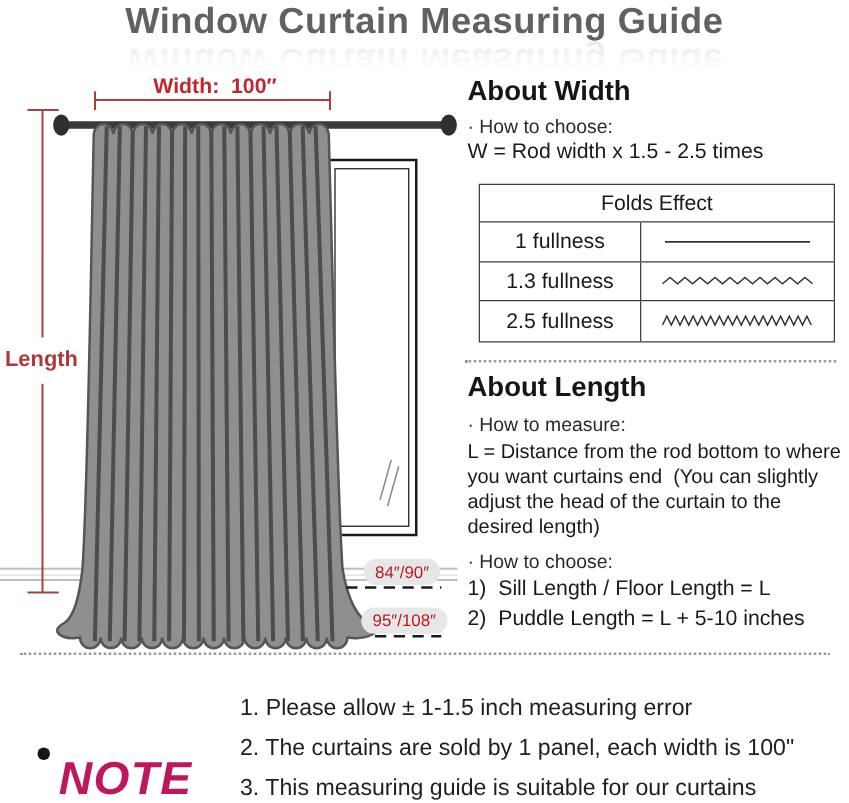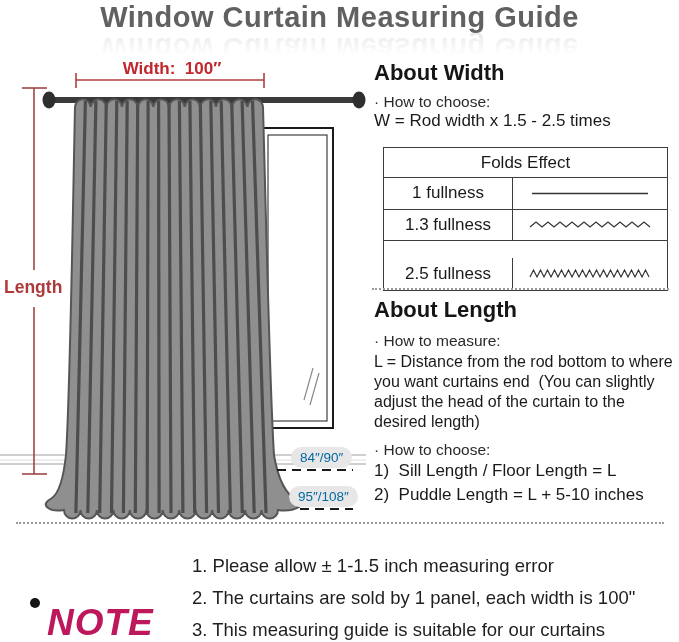--- a/index.html
+++ b/index.html
@@ -14,35 +14,35 @@
            color:#616161; letter-spacing:.5px; }
   .title-reflection { left:0; top:31px; width:100%; text-align:center; font-size:29px; font-weight:600;
            color:#616161; letter-spacing:.5px; transform:scaleY(-1); opacity:.22; }
   .title-fade { left:0; top:31px; width:100%; height:30px;
            background:linear-gradient(to bottom, rgba(255,255,255,.35), #fff 80%); }
 
   
   .width-label { left:112px; top:59px; width:120px; text-align:center; font-size:17px; font-weight:600;
            color:#c1272d; white-space:pre; }
   .length-label { left:4px; top:277px; font-size:17.5px; font-weight:600; color:#ad3a3a; }
-  .pill { background:#e7e7e7; color:#0369a1; font-size:13.5px; height:21px; line-height:21px;
+  .pill { background:#e7e7e7; color:#b91c1c; font-size:13.5px; height:21px; line-height:21px;
            padding:0 9px; border-radius:11px; white-space:pre; }
   .pill-floor { left:291px; top:447px; }
   .pill-puddle { left:289px; top:486px;text-align:center; }
 
   
   .section-heading { font-size:22px; font-weight:700; color:#151515; }
   .hw { left:374px; font-size:15.5px; color:#2a2a2a; }
   .formula { left:374px; top:111px; font-size:17px; color:#1a1a1a; }
 
   .folds-table { left:383px; top:147px; width:285px; border:1.5px solid #3d3d3d; background:#fff; }
   .ft-header { height:30px; display:flex; align-items:center; justify-content:center;
            font-size:17px; color:#1a1a1a; border-bottom:1px solid #3d3d3d; }
   .ft-row { display:flex; height:31.5px; border-bottom:1px solid #3d3d3d; }
-  .ft-row:last-child { border-bottom:none;margin-top:17px; }
+  .ft-row:last-child { border-bottom:none; }
   .ft-label { width:129px; display:flex; align-items:center; justify-content:center;
            font-size:17px; color:#1a1a1a; border-right:1px solid #3d3d3d; }
   .ft-effect { flex:1; display:flex; align-items:center; justify-content:center; }
 
   .dotted-sep { border-top:2px dotted #9a9a9a; height:0; }
   .sep-right { left:372px; top:288px; width:297px; }
   .sep-full { left:16px; top:522px; width:648px; }
 
   .para { left:374px; top:352px; width:302px; font-size:16px; line-height:20px; color:#1a1a1a;
            white-space:pre-wrap; }

